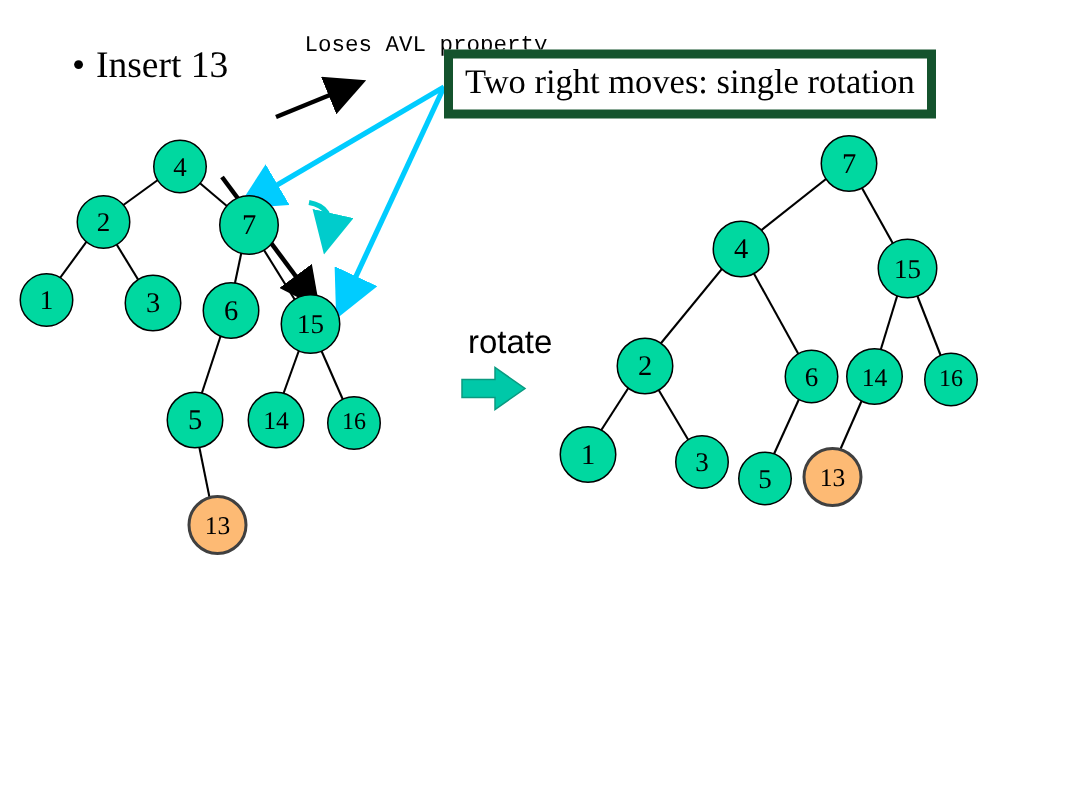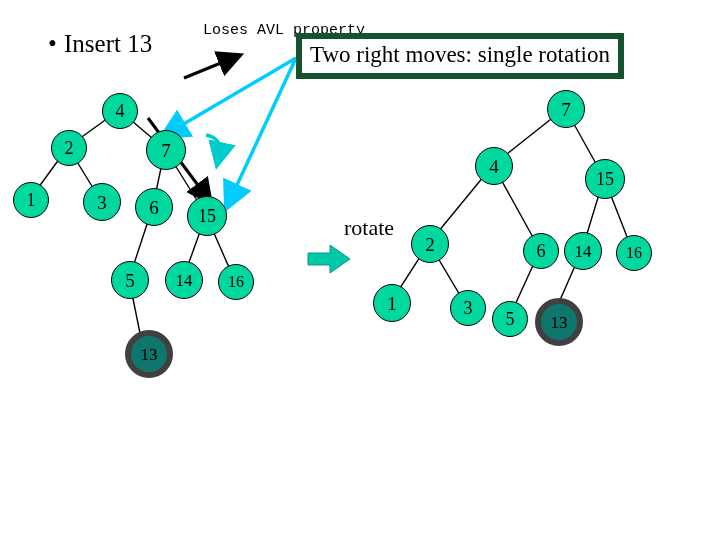--- a/index.html
+++ b/index.html
@@ -10,21 +10,21 @@
   }
   #stage{position:absolute;left:0;top:0;width:720px;height:540px;}
   svg.edges{position:absolute;left:0;top:0;width:720px;height:540px;overflow:visible;}
   .node{
     position:absolute;border-radius:50%;
     display:flex;align-items:center;justify-content:center;
     font-family:"Liberation Serif", serif;
     color:#000;line-height:1;
   }
   .node.green{background:#00d8a0;border:1px solid #000;}
-  .node.red{background:#0f766e;border:6px solid #404040;}
+  .node.red{background:#fdba74;border:2px solid #404040;}
   .bullet-line{
     position:absolute;left:48px;top:30px;
     font-size:25px;font-family:"Liberation Serif", serif;color:#000;
     white-space:nowrap;
   }
   .bullet-dot{display:inline-block;width:16px;}
   .small-caption{
     position:absolute;left:203px;top:22px;
     font-size:15px;font-family:Liberation Mono, monospace;color:#000;
     white-space:nowrap;
@@ -32,23 +32,22 @@
   }
   .callout{
     position:absolute;left:296px;top:33px;
     border:6px solid #14532d;background:#ffffff;
     padding:3px 8px 5px 8px;
     font-size:23px;font-family:"Liberation Serif", serif;color:#000;
     white-space:nowrap;
   }
   .rotate-label{
     position:absolute;left:312px;top:215px;
-    font-size:22px;font-family:Liberation Serif, serif;color:#000;
+    font-size:22px;font-family:Liberation Sans, sans-serif;color:#000;
     white-space:nowrap;
-    margin-left:32px;
   }
 </style>
 </head>
 <body>
 
 <div id="stage">
 
   <svg class="edges" viewBox="0 0 720 540">
     <defs>
       <marker id="arrowBlack" markerWidth="9" markerHeight="9" refX="5" refY="4.5" orient="auto">

